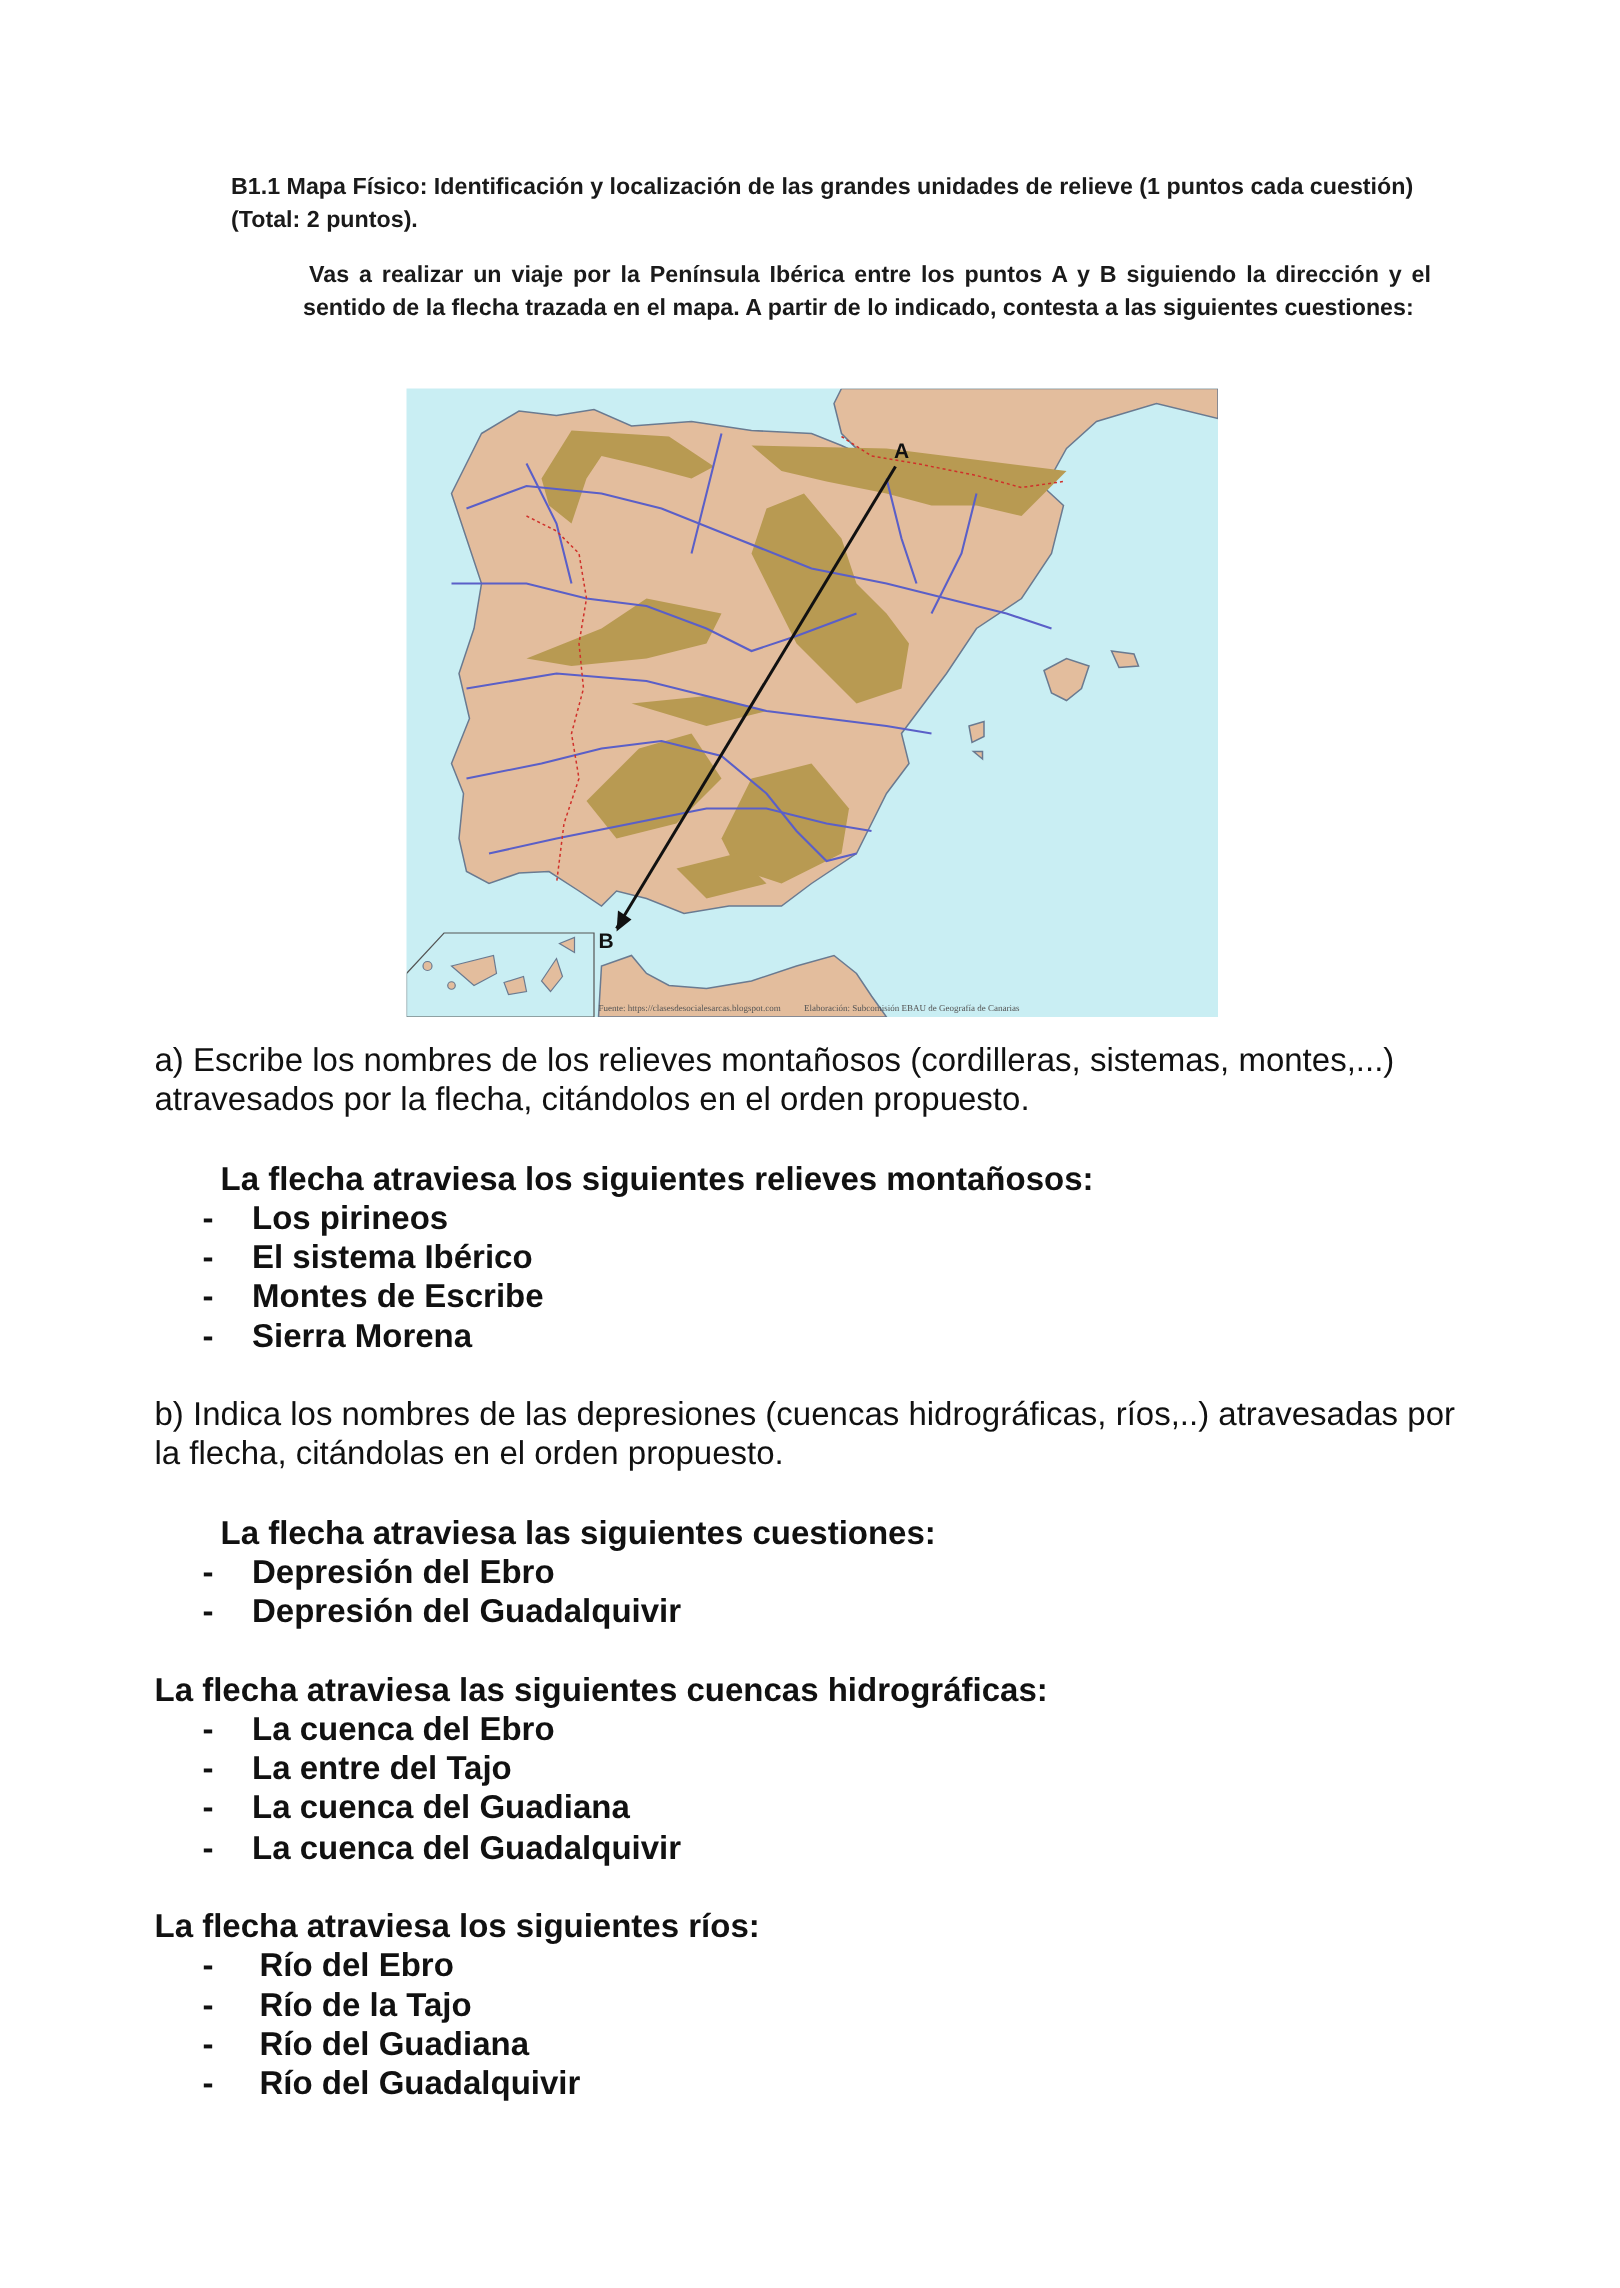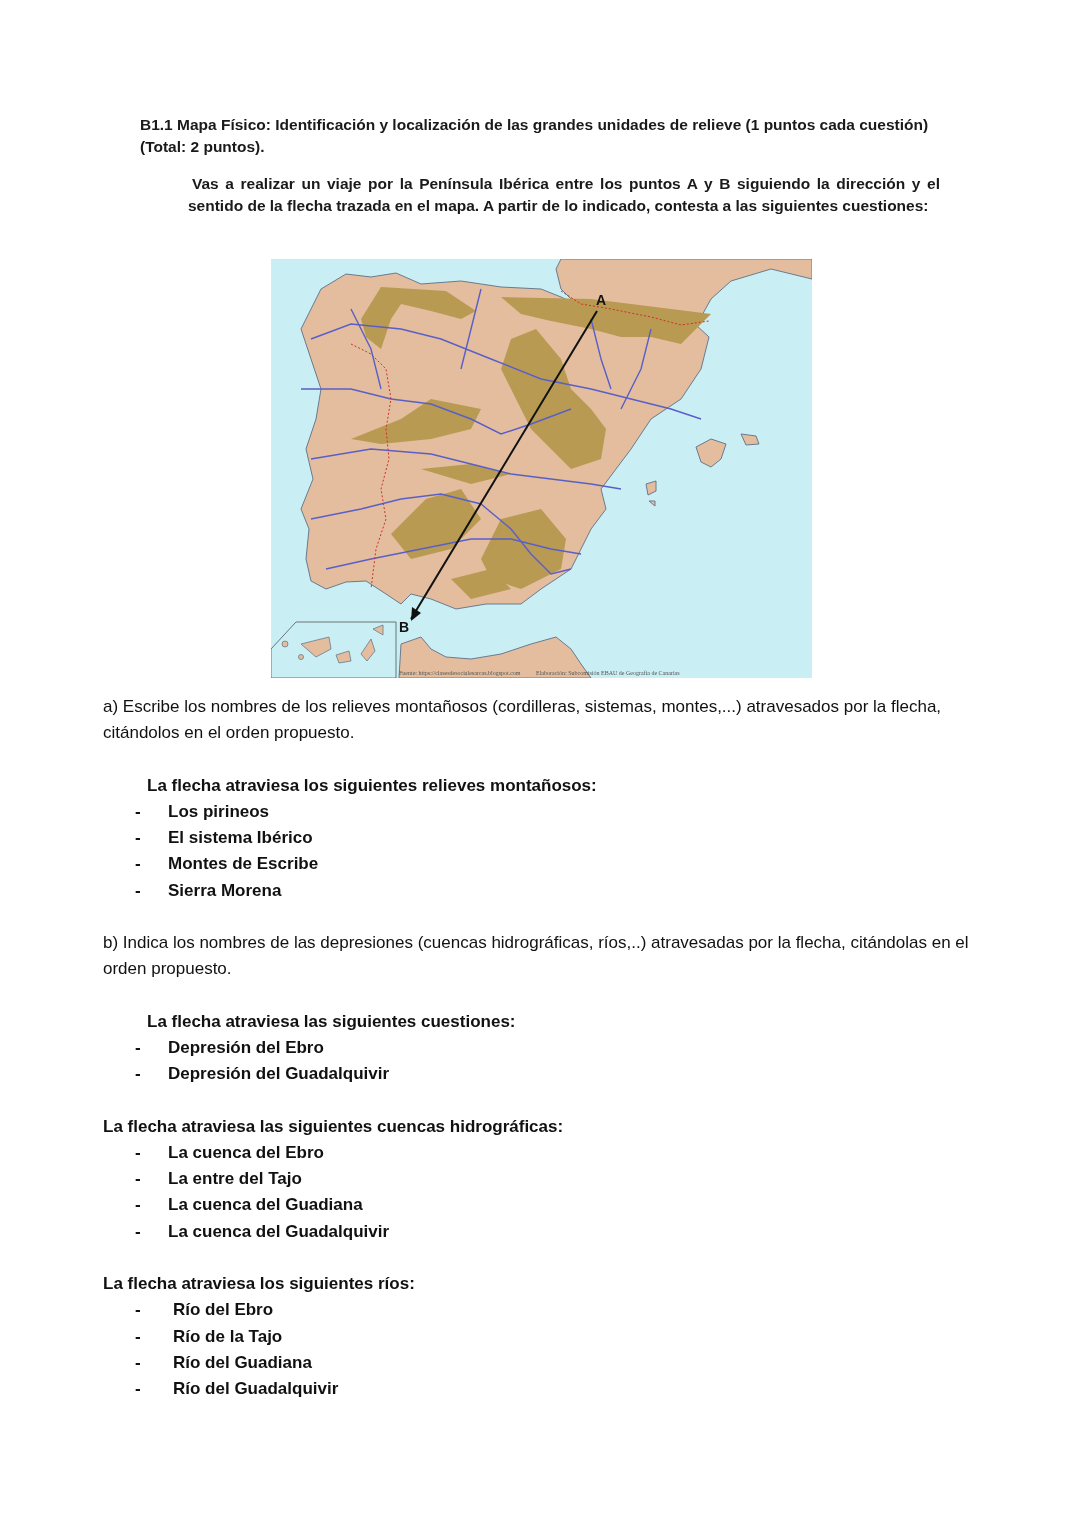--- a/index.html
+++ b/index.html
@@ -1,25 +1,25 @@
 <!DOCTYPE html>
 <html><head>
 <meta charset="utf-8">
 <style>
   html, body { margin: 0; padding: 0; background: #ffffff; }
   body { width: 1080px; height: 1525px; position: relative; overflow: hidden; color: #111; }
-  .header-block { position: absolute; left: 140px; top: 114px; width: 800px; font-family: "Liberation Sans", sans-serif; font-weight: bold; font-size: 15.5px; line-height: 22px; color: #1a1a1a; }
+  .header-block { position: absolute; left: 154px; top: 114px; width: 800px; font-family: "Liberation Sans", sans-serif; font-weight: bold; font-size: 15.5px; line-height: 22px; color: #1a1a1a; }
   .header-block p { margin: 0; }
   .header-block .instructions { margin-top: 15px; text-align: justify; text-indent: 4px; margin-left: 48px; }
   .map { position: absolute; left: 271px; top: 259px; width: 541px; height: 419px; background: #c9eef3; overflow: hidden; }
   .map svg { position: absolute; left: 0; top: 0; }
   .map-credit { position: absolute; left: 128px; bottom: 2px; font-family: "Liberation Serif", serif; font-size: 6px; color: #555; white-space: nowrap; }
   .map-credit span { margin-right: 14px; }
   .map-label { position: absolute; font-family: "Liberation Sans", sans-serif; font-weight: bold; font-size: 14px; color: #111; }
-  .content { position: absolute; left: 103px; top: 694px; width: 880px; font-family: "Liberation Sans", sans-serif; font-size: 17px; line-height: 26.3px; color: #111; }
+  .content { position: absolute; left: 103px; top: 694px; width: 880px; font-family: "Liberation Sans", sans-serif; font-size: 22px; line-height: 26.3px; color: #111; }
   .content p { margin: 0; }
   .question { font-weight: normal; }
   .answer-head { font-weight: bold; margin-top: 26px !important; }
   .question + .answer-head { margin-top: 26px; margin-left: 44px; }
   .section-gap { height: 26px; }
   ul.dash { list-style: none; margin: 0; padding: 0; }
   ul.dash li { font-weight: bold; position: relative; padding-left: 65px; }
   ul.dash li .dash-mark { position: absolute; left: 32px; top: 0; }
   ul.dash.wide li { padding-left: 70px; }
 </style>

